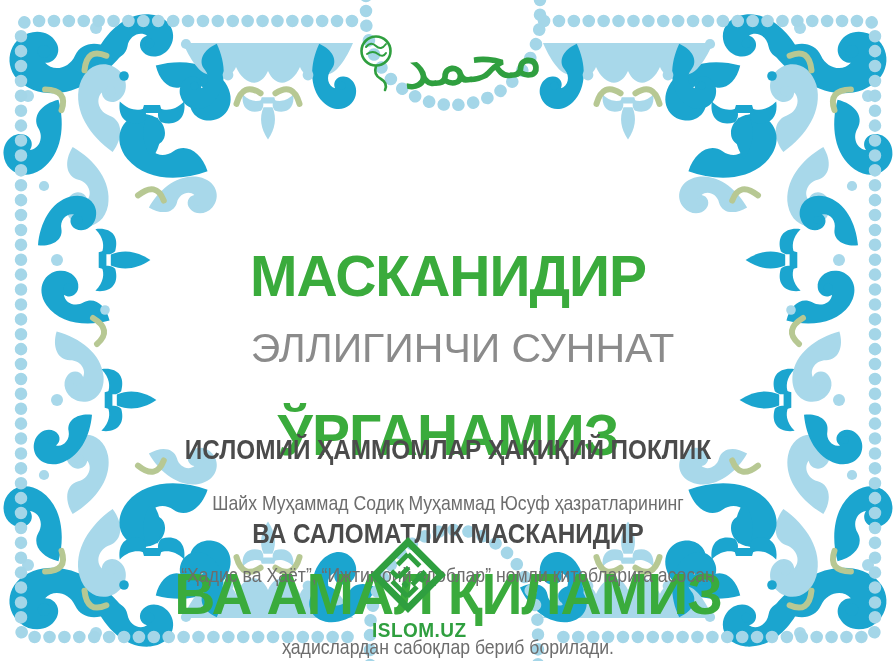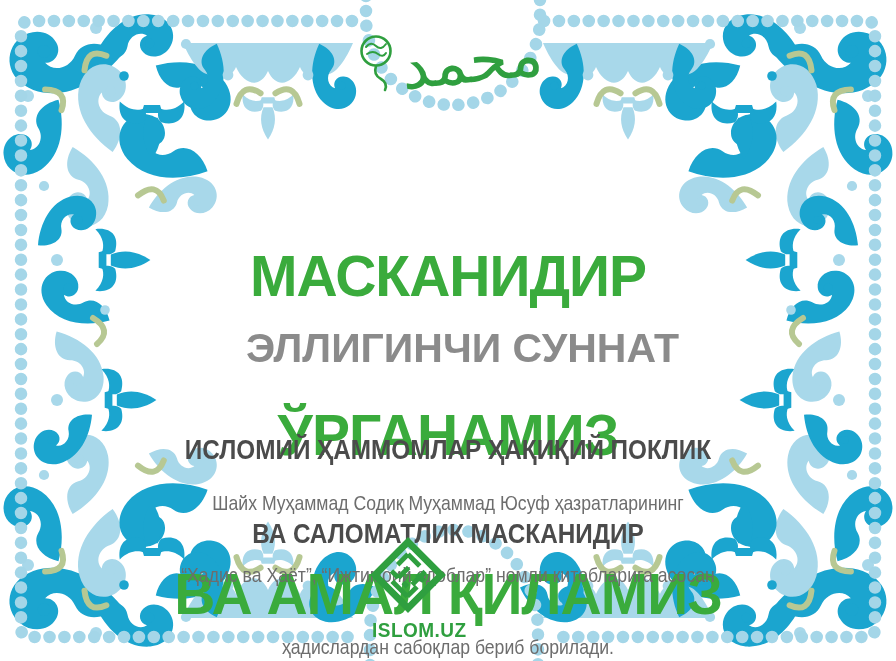--- a/index.html
+++ b/index.html
@@ -7,21 +7,21 @@
     position:relative;width:896px;height:661px;background:#ffffff;
     overflow:hidden;font-family:"Liberation Sans","DejaVu Sans",sans-serif;
   }
   .border-svg{position:absolute;inset:0;width:896px;height:661px;}
   .txt{position:absolute;left:0;right:0;text-align:center;white-space:pre;}
   .title{
     top:144px;font-size:57px;line-height:53px;font-weight:700;
     color:#3aab3c;letter-spacing:-1px;
   }
   .subtitle{
-    top:327px;font-size:41px;line-height:42px;font-weight:700;
+    top:327px;font-size:41px;line-height:42px;font-weight:400;
     color:#8b8b8b;letter-spacing:0;padding-left:29px;
   }
   .heading{
     top:380px;font-size:27px;line-height:28px;font-weight:700;
     color:#4b4b4b;transform:scaleX(0.9);
   }
   .bodytxt{
     top:443px;font-size:21px;line-height:24px;font-weight:400;
     color:#6d6d6d;transform:scaleX(0.84);
   }

